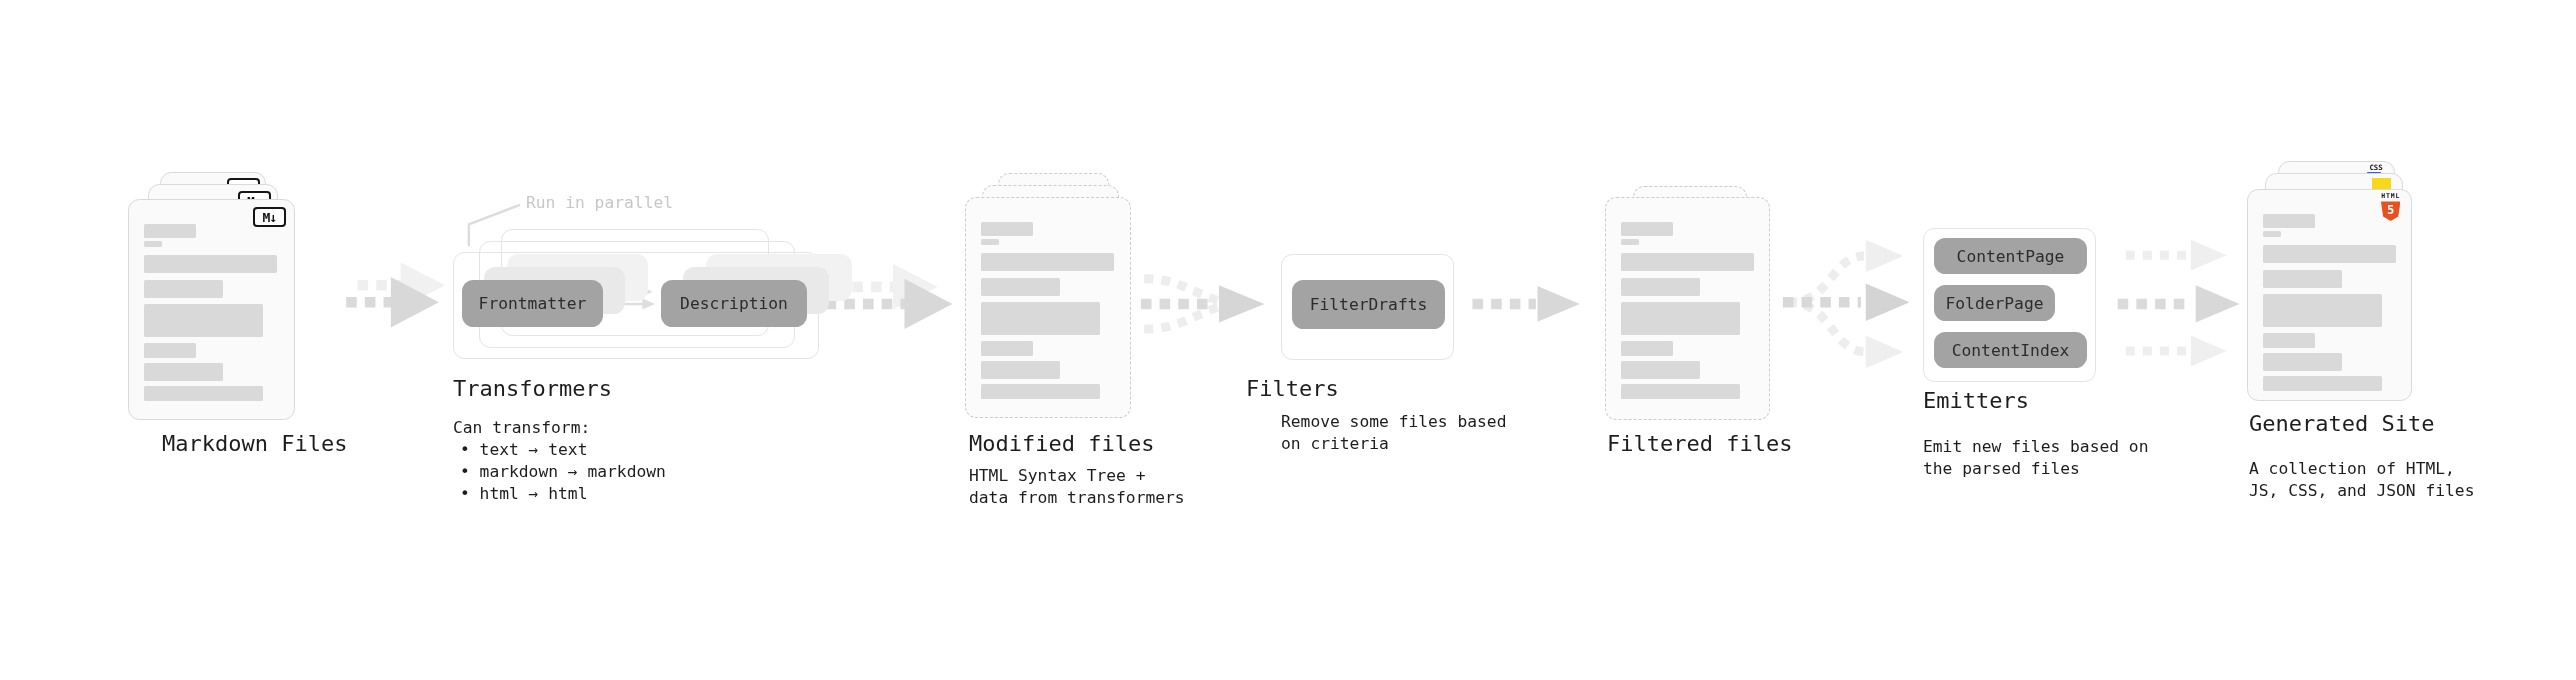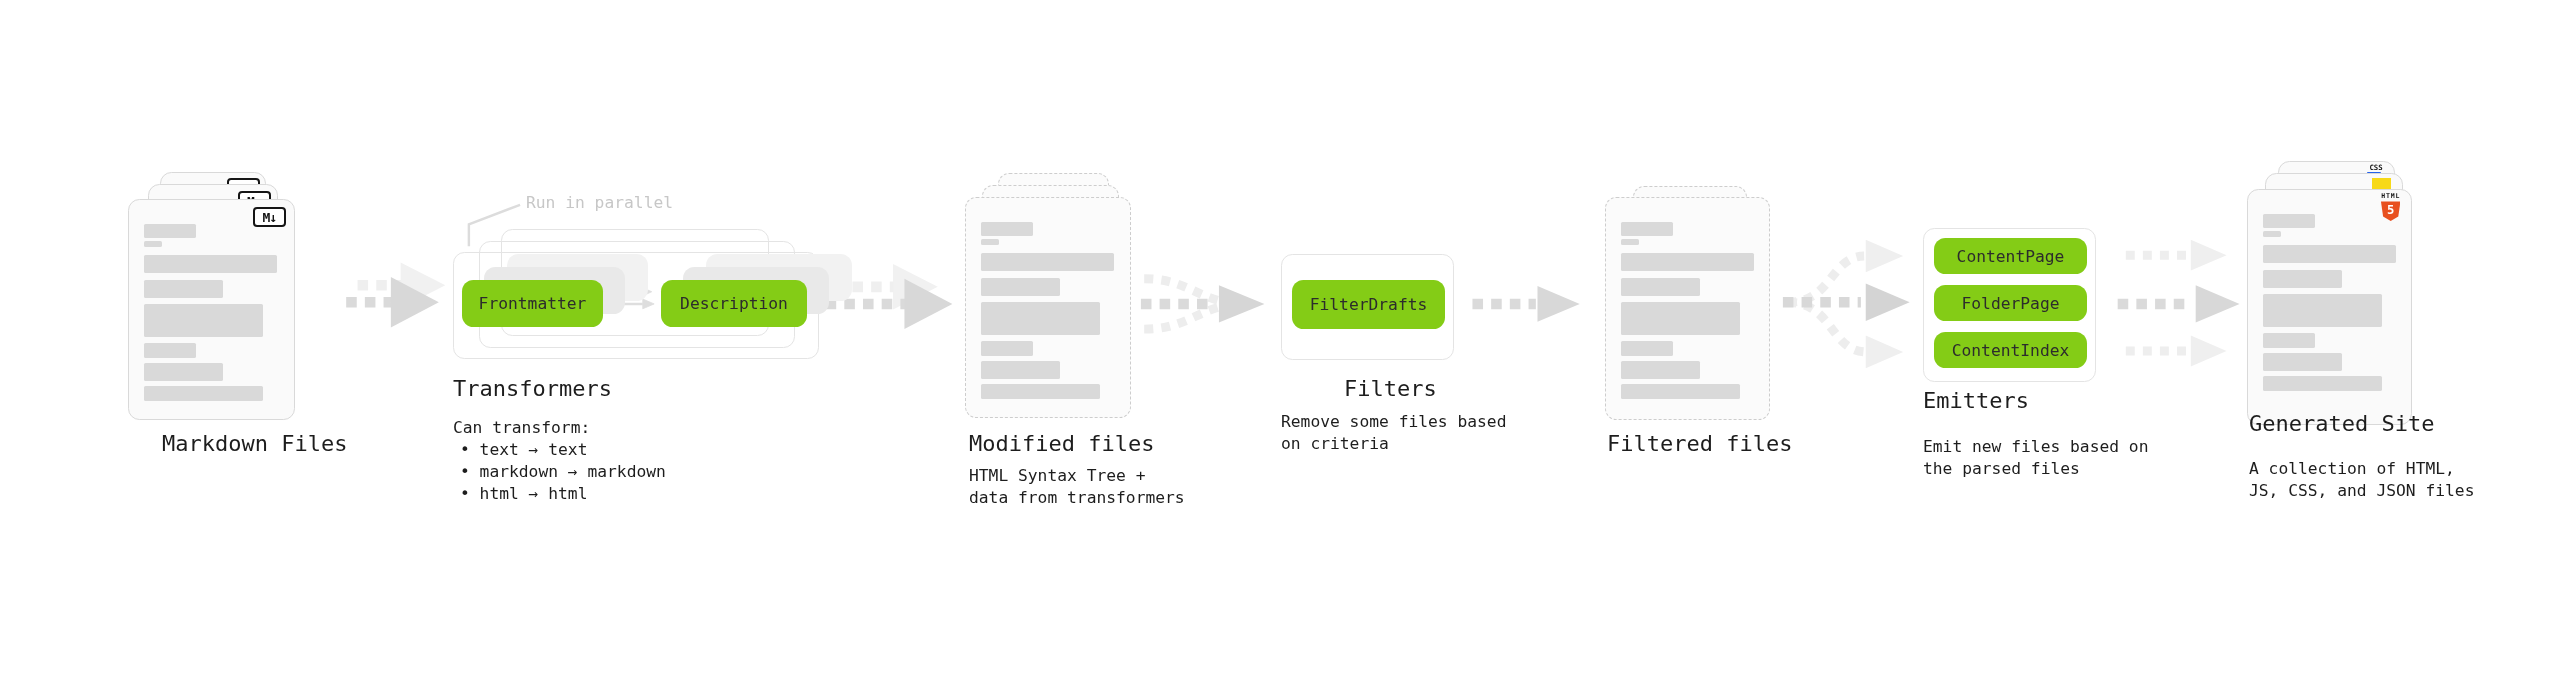--- a/index.html
+++ b/index.html
@@ -16,21 +16,21 @@
   .b3{top:55px;width:133px;height:18px;}
   .b4{top:80px;width:79px;height:18px;}
   .b5{top:104px;width:119px;height:33px;}
   .b6{top:143px;width:52px;height:14.6px;}
   .b7{top:163px;width:79px;height:18px;}
   .b8{top:186px;width:119px;height:15.4px;}
   
   .md-badge{position:absolute;top:7.3px;right:8.1px;width:33px;height:19.5px;border:2.4px solid #151515;border-radius:4.1px;
             background:#fff;color:#151515;font-weight:bold;font-size:13px;line-height:18px;text-align:center;box-sizing:border-box;letter-spacing:-0.8px;}
   
-  .pill{position:absolute;background:#84cc16;border-radius:11.4px;font-size:16.3px;color:#2c2c2c;
+  .pill{position:absolute;background:#a3a3a3;border-radius:11.4px;font-size:16.3px;color:#2c2c2c;
         display:flex;align-items:center;justify-content:center;box-sizing:border-box;}
   .ghost1{background:#e9e9e9;}
   .ghost2{background:#f2f2f2;}
   
   .outline{position:absolute;border:1.6px solid #e4e4e4;border-radius:11.4px;box-sizing:border-box;background:transparent;}
   
   .title{position:absolute;font-size:22px;line-height:24.4px;color:#1d1d1d;white-space:pre;}
   .caption{position:absolute;font-size:16.3px;line-height:22px;color:#1d1d1d;white-space:pre;}
   .note{position:absolute;font-size:16.3px;color:#c7c7c7;white-space:pre;}
   
@@ -162,21 +162,21 @@
     <div class="bar b8"></div>
   </div>
   <div class="title" style="left:969px;top:432px;">Modified files</div>
   <div class="caption" style="left:969px;top:465px;">HTML Syntax Tree +</div>
   <div class="caption" style="left:969px;top:487px;">data from transformers</div>
 </div>
 
 <div>
   <div class="outline" style="left:1281px;top:254px;width:173px;height:106px;"></div>
   <div class="pill" style="left:1292px;top:280px;width:153px;height:49px;">FilterDrafts</div>
-  <div class="title" style="left:1344px;top:377px;">Filters</div>
+  <div class="title" style="left:1246px;top:377px;">Filters</div>
   <div class="caption" style="left:1281px;top:411px;">Remove some files based</div>
   <div class="caption" style="left:1281px;top:433px;">on criteria</div>
 </div>
 
 <div>
   <div class="card dashed sliver" style="left:1633px;top:186px;width:114px;"></div>
   <div class="card dashed" style="left:1605px;top:197px;width:165px;height:223px;">
     <div class="bar b1"></div>
     <div class="bar b2"></div>
     <div class="bar b3"></div>
@@ -185,38 +185,38 @@
     <div class="bar b6"></div>
     <div class="bar b7"></div>
     <div class="bar b8"></div>
   </div>
   <div class="title" style="left:1607px;top:432px;">Filtered files</div>
 </div>
 
 <div>
   <div class="outline" style="left:1923px;top:228px;width:173px;height:154px;"></div>
   <div class="pill" style="left:1934px;top:238px;width:153px;height:36px;">ContentPage</div>
-  <div class="pill" style="left:1934px;top:285px;width:153px;height:36px;">FolderPage</div>
+  <div class="pill" style="left:1934px;top:285px;width:121px;height:36px;">FolderPage</div>
   <div class="pill" style="left:1934px;top:332px;width:153px;height:36px;">ContentIndex</div>
   <div class="title" style="left:1923px;top:389px;">Emitters</div>
   <div class="caption" style="left:1923px;top:436px;">Emit new files based on</div>
   <div class="caption" style="left:1923px;top:458px;">the parsed files</div>
 </div>
 
 <div>
   <div class="card sliver" style="left:2278px;top:161px;width:117px;">
     <div class="css-badge">
       <div class="css-txt">CSS</div>
       <div class="css-bar"></div>
     </div>
   </div>
   <div class="card sliver" style="left:2265px;top:173px;width:138px;">
     <div class="js-badge"></div>
   </div>
-  <div class="card" style="left:2247px;top:189px;width:165px;height:236px;">
+  <div class="card" style="left:2247px;top:189px;width:165px;height:212px;">
     <div class="html5-badge">
       <div class="html-txt">HTML</div>
       <div class="html5-shield">5</div>
     </div>
     <div class="bar b1"></div>
     <div class="bar b2"></div>
     <div class="bar b3"></div>
     <div class="bar b4"></div>
     <div class="bar b5"></div>
     <div class="bar b6"></div>

